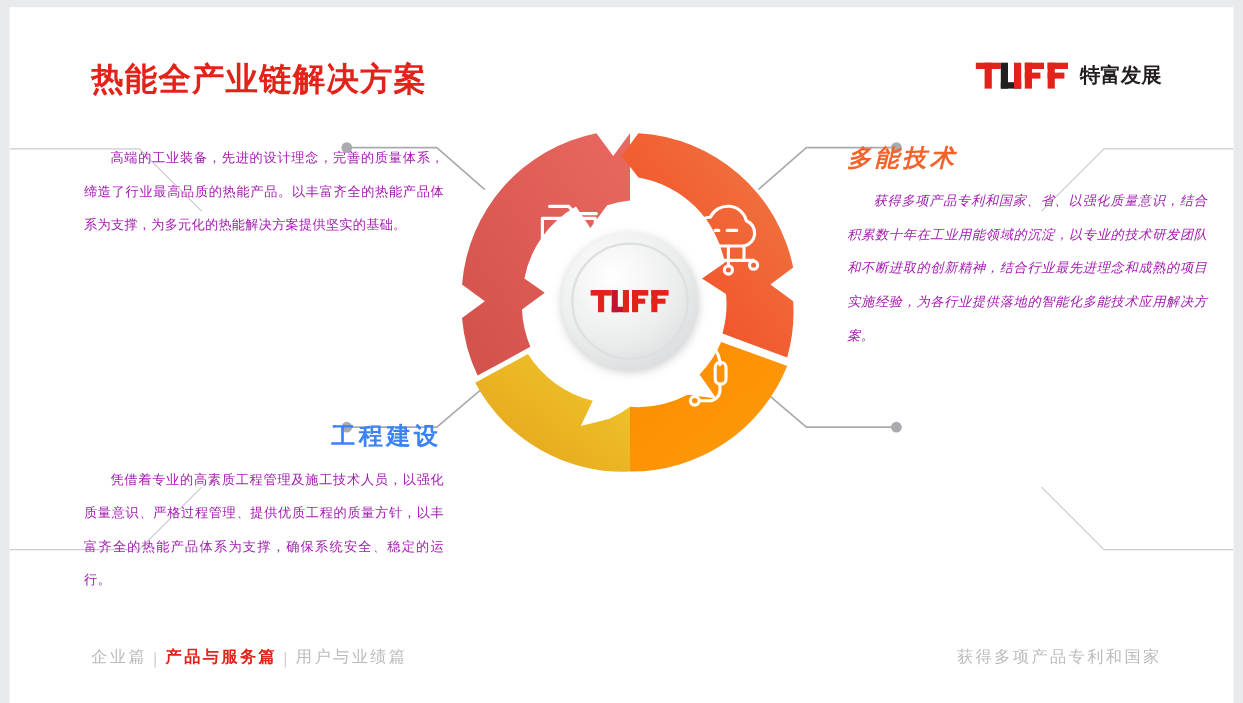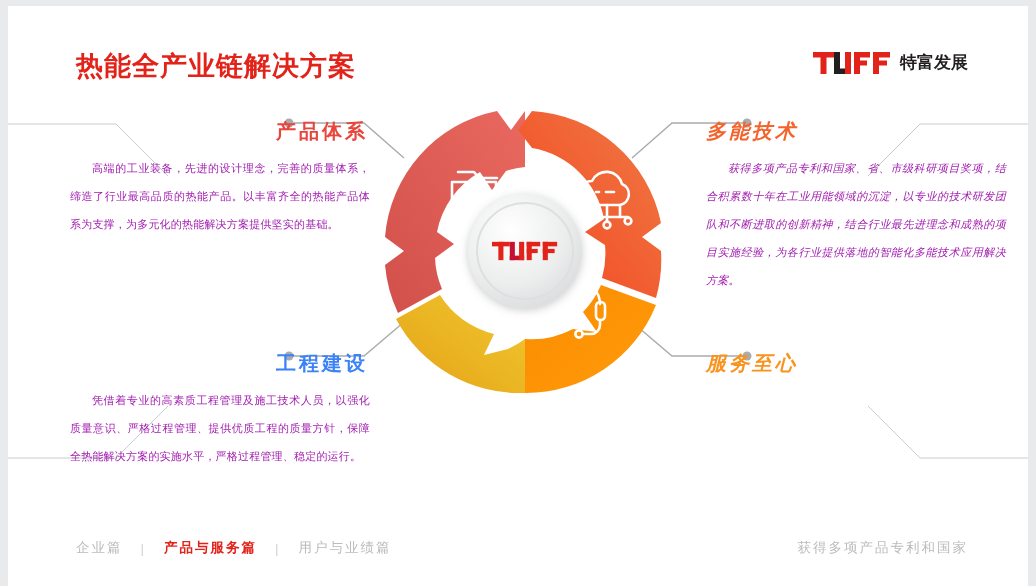--- a/index.html
+++ b/index.html
@@ -98,21 +98,21 @@
 
   
   .connectors { position: absolute; left: 0; top: 0; width: 1020px; height: 570px; pointer-events: none; }
 
   
   .footer-nav {
     position: absolute;
     left: 68px; bottom: 33px;
     display: flex;
     align-items: center;
-    gap: 18px;
+    gap: 5px;
     font-size: 13.5px;
     letter-spacing: 2px;
     white-space: nowrap;
   }
   .footer-nav .item { color: #b9bbbe; }
   .footer-nav .item.active { color: #e2231a; font-weight: bold; text-align: right; }
   .footer-nav .sep { color: #cfd1d4; }
 
   .footer-slogan {
     position: absolute;
@@ -329,36 +329,34 @@
       <rect x="41" y="0" width="6" height="22" fill="#e2231a"></rect>
       <rect x="41" y="0" width="16" height="5.5" fill="#e2231a"></rect>
       <rect x="41" y="8.5" width="13" height="5" fill="#e2231a"></rect>
       <rect x="60" y="0" width="6" height="22" fill="#e2231a"></rect>
       <rect x="60" y="0" width="17" height="5.5" fill="#e2231a"></rect>
       <rect x="60" y="8.5" width="14" height="5" fill="#e2231a"></rect>
     </svg>
   </div>
 
   <div class="block left" id="block-product">
-    <div class="block-title t-red">产品体系</div>
     <div class="block-body">高端的工业装备，先进的设计理念，完善的质量体系，缔造了行业最高品质的热能产品。以丰富齐全的热能产品体系为支撑，为多元化的热能解决方案提供坚实的基础。</div>
   </div>
 
   <div class="block right" id="block-tech">
     <div class="block-title t-orange">多能技术</div>
-    <div class="block-body">获得多项产品专利和国家、省、市级科研项目奖项，结合积累数十年在工业用能领域的沉淀，以专业的技术研发团队和不断进取的创新精神，结合行业最先进理念和成熟的项目实施经验，为各行业提供落地的智能化多能技术应用解决方案。</div>
+    <div class="block-body">获得多项产品专利和国家、省、以强化质量意识，结合积累数十年在工业用能领域的沉淀，以专业的技术研发团队和不断进取的创新精神，结合行业最先进理念和成熟的项目实施经验，为各行业提供落地的智能化多能技术应用解决方案。</div>
   </div>
 
   <div class="block left" id="block-project">
     <div class="block-title t-gold">工程建设</div>
-    <div class="block-body">凭借着专业的高素质工程管理及施工技术人员，以强化质量意识、严格过程管理、提供优质工程的质量方针，保障全热能解决方案的实施水平，严格过程管理、稳定的运行。</div>
+    <div class="block-body">凭借着专业的高素质工程管理及施工技术人员，以强化质量意识、严格过程管理、提供优质工程的质量方针，以丰富齐全的热能产品体系为支撑，确保系统安全、稳定的运行。</div>
   </div>
 
   <div class="block right" id="block-service">
-    <div class="block-title t-amber">服务至心</div>
   </div>
 
   <div class="footer-nav">
     <span class="item">企业篇</span>
     <span class="sep">|</span>
     <span class="item active">产品与服务篇</span>
     <span class="sep">|</span>
     <span class="item">用户与业绩篇</span>
   </div>
 

